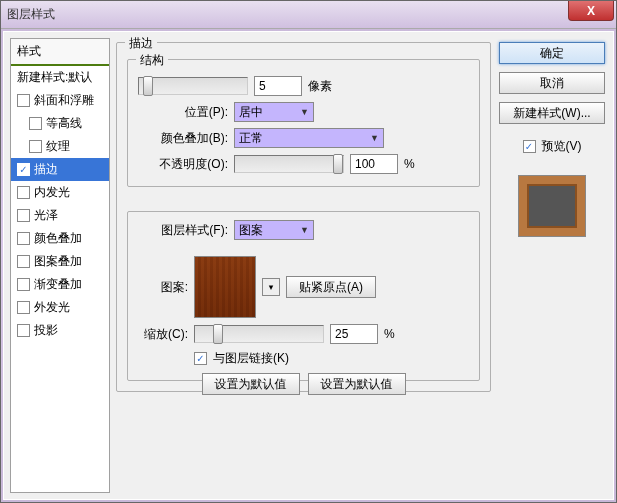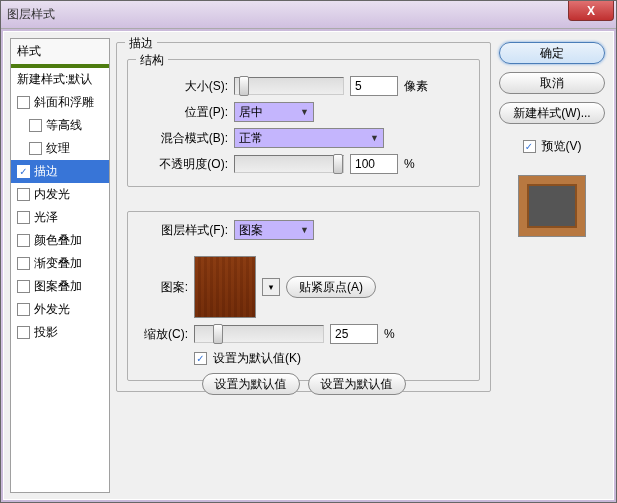--- a/index.html
+++ b/index.html
@@ -3,41 +3,41 @@
 <meta charset="utf-8">
 <style>
 *{box-sizing:border-box;margin:0;padding:0;font-family:"Microsoft YaHei","SimSun",sans-serif;font-size:12px}
 body{background:#aaa;width:617px;height:503px;overflow:hidden}
 .window{width:617px;height:503px;background:linear-gradient(#c8b8d8,#d8c8e8 50%,#c8b8d8);border:1px solid #666;position:relative}
 .titlebar{height:28px;background:linear-gradient(#e8e0f0,#d0c0e0);border-bottom:1px solid #aaa;display:flex;align-items:center;padding:0 6px;position:relative}
 .titlebar .title{color:#333}
 .close-btn{position:absolute;right:2px;top:0;width:46px;height:20px;background:linear-gradient(#e07070,#c03030);border:1px solid #803030;border-top:none;border-radius:0 0 4px 4px;display:flex;align-items:center;justify-content:center;color:#fff;font-weight:bold;font-size:13px}
 .body{position:absolute;top:28px;left:0;right:0;bottom:0;background:#f0f0f0;border:1px solid #fff;margin:2px;display:flex;padding:6px;gap:6px}
 .left-panel{width:100px;border:1px solid #a0a0a0;background:#fff;display:flex;flex-direction:column}
-.left-header{padding:4px 6px;border-bottom:4px solid #4d7c0f;background:#f8f8f8}
+.left-header{padding:4px 6px;border-bottom:2px solid #4d7c0f;background:#f8f8f8}
 .style-list{flex:1;overflow:auto}
 .style-item{padding:3px 6px;display:flex;align-items:center;gap:4px;cursor:pointer}
 .style-item.selected{background:#3875d7;color:#fff}
 .style-item .cb{width:13px;height:13px;border:1px solid #888;background:#fff;display:inline-flex;align-items:center;justify-content:center;font-size:10px;color:#3875d7}
 .style-item.selected .cb{border-color:#fff}
 .style-item .cb.indent{margin-left:12px}
 .center-panel{flex:1;position:relative}
 .gbox{position:absolute;border:1px solid #b0b0b0;border-radius:2px;padding:10px 10px 10px 10px}
 .gbox-title{position:absolute;top:-8px;left:8px;background:#f0f0f0;padding:0 4px;font-size:12px}
 .gbox-outer{left:0;top:4px;right:0;height:350px}
 .gbox-structure{left:10px;top:16px;right:10px;height:128px}
 .gbox-fill{left:10px;top:168px;right:10px;height:170px}
 .row{display:flex;align-items:center;margin:6px 0;gap:6px}
 .lbl{width:90px;text-align:right}
 .slider{flex:0 0 110px;height:18px;position:relative;background:linear-gradient(#ddd,#eee);border:1px inset #ccc}
 .slider-thumb{position:absolute;top:-2px;width:10px;height:20px;background:linear-gradient(#fff,#ccc);border:1px solid #888;border-radius:2px}
 .numbox{width:48px;height:20px;border:1px solid #888;background:#fff;padding:0 4px;text-align:left}
 .sel{height:20px;border:1px solid #888;background:#c4b5fd;padding:0 18px 0 4px;position:relative;display:inline-flex;align-items:center;min-width:70px}
 .sel::after{content:"▼";position:absolute;right:4px;font-size:9px;color:#333}
-.btn{height:22px;border:1px solid #888;background:linear-gradient(#fff,#e0e0e0);border-radius:11px;padding:0 12px;display:inline-flex;align-items:center;justify-content:center;cursor:pointer;min-width:90px}
+.btn{height:22px;border:1px solid #888;background:linear-gradient(#fff,#e0e0e0);border-radius:0;padding:0 12px;display:inline-flex;align-items:center;justify-content:center;cursor:pointer;min-width:90px}
 .right-panel{width:110px;display:flex;flex-direction:column;gap:8px;padding:4px 2px}
 .btn-primary{border:1px solid #4a7db8;background:linear-gradient(#eaf2fb,#cfe3f7);box-shadow:0 0 3px #6aa0e0}
 .swatch{width:68px;height:62px;border:1px solid #888;background:#b87840;padding:8px;margin:6px auto}
 .swatch-inner{width:100%;height:100%;background:#555;border:2px solid #8a5020}
 .pattern-preview{width:62px;height:62px;border:1px solid #888;background:repeating-linear-gradient(90deg,#b87840 0 3px,#a86830 3px 6px),linear-gradient(#c08048,#a06028);background-blend-mode:multiply}
 .mini-dd{width:18px;height:18px;border:1px solid #888;background:#eee;display:inline-flex;align-items:center;justify-content:center;font-size:9px}
 .cb-inline{width:13px;height:13px;border:1px solid #888;background:#fff;display:inline-flex;align-items:center;justify-content:center;font-size:10px;color:#3875d7}
 .btns-row{display:flex;gap:8px;justify-content:center;margin-top:6px}
 </style>
 </head>
@@ -82,62 +82,61 @@
           <div class="style-item">
             <span class="cb"></span>
             <span>光泽</span>
           </div>
           <div class="style-item">
             <span class="cb"></span>
             <span>颜色叠加</span>
           </div>
           <div class="style-item">
             <span class="cb"></span>
+            <span>图案叠加</span>
+          </div>
+          <div class="style-item">
+            <span class="cb"></span>
             <span>渐变叠加</span>
-          </div>
-          <div class="style-item">
-            <span class="cb"></span>
-            <span>图案叠加</span>
           </div>
           <div class="style-item">
             <span class="cb"></span>
             <span>外发光</span>
           </div>
           <div class="style-item">
             <span class="cb"></span>
             <span>投影</span>
           </div>
         </div>
     </div>
 
     <div class="center-panel">
       <div class="gbox gbox-outer">
         <div class="gbox-title">描边</div>
 
         <div class="gbox gbox-structure">
           <div class="gbox-title">结构</div>
 
           <div class="row">
-            <span class="lbl">大小(S):</span>
             <div class="slider">
                 <div class="slider-thumb" style="left:4px"></div>
               </div>
             <input class="numbox" value="5" style="">
             <span>像素</span>
           </div>
 
           <div class="row">
             <span class="lbl">位置(P):</span>
             <div class="sel" style="min-width:80px">
                 <span>居中</span>
               </div>
           </div>
 
           <div class="row">
-            <span class="lbl">混合模式(B):</span>
+            <span class="lbl">颜色叠加(B):</span>
             <div class="sel" style="min-width:150px">
                 <span>正常</span>
               </div>
           </div>
 
           <div class="row">
             <span class="lbl">不透明度(O):</span>
             <div class="slider">
                 <div class="slider-thumb" style="left:98px"></div>
               </div>
@@ -165,21 +164,21 @@
             <span class="lbl" style="width:50px">缩放(C):</span>
             <div class="slider" style="flex:0 0 130px">
                 <div class="slider-thumb" style="left:18px"></div>
               </div>
             <input class="numbox" value="25" style="">
             <span>%</span>
           </div>
 
           <div class="row" style="margin-left:56px">
             <span class="cb-inline">✓</span>
-            <span>设置为默认值(K)</span>
+            <span>与图层链接(K)</span>
           </div>
 
           <div class="btns-row">
             <div class="btn">设置为默认值</div>
             <div class="btn">设置为默认值</div>
           </div>
         </div>
       </div>
     </div>
 

